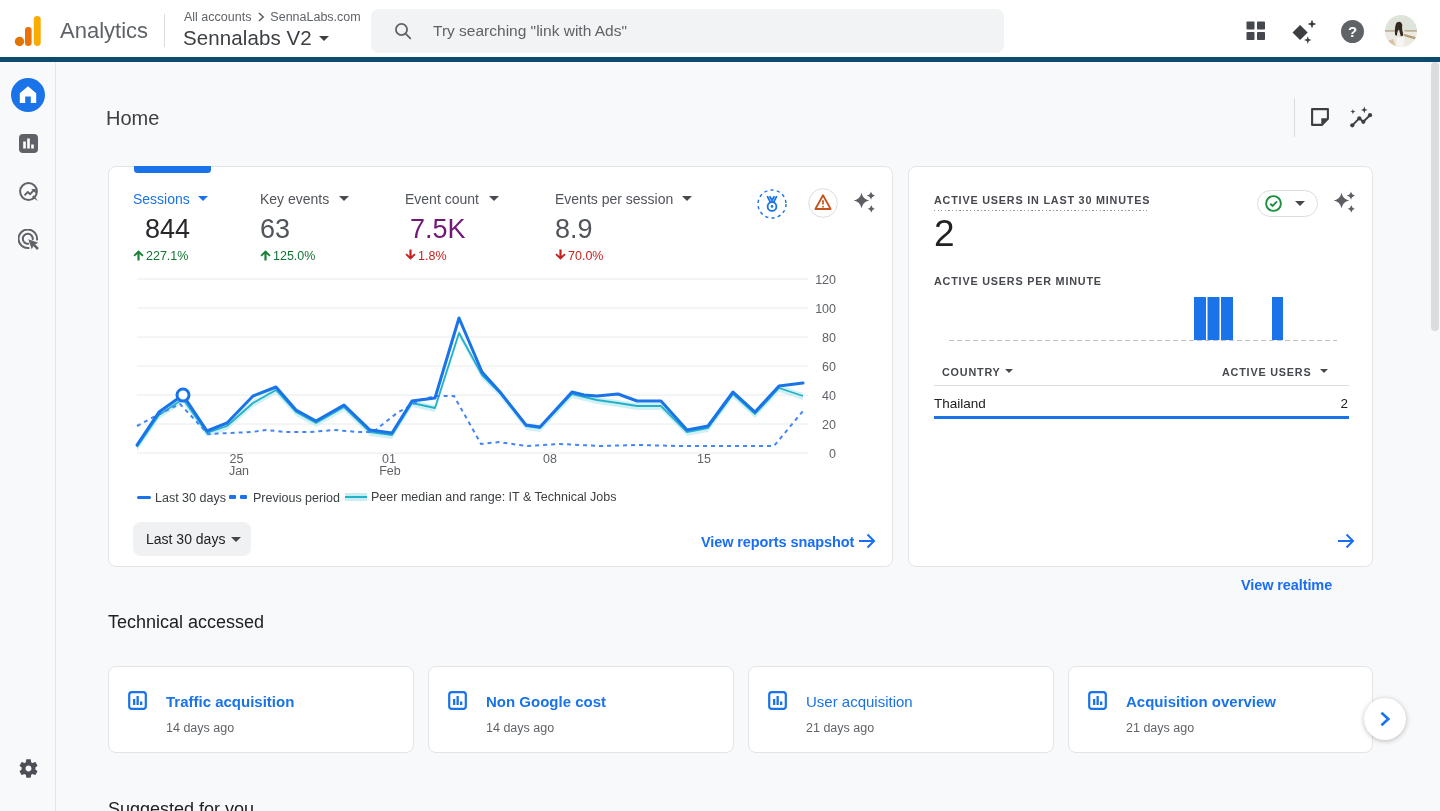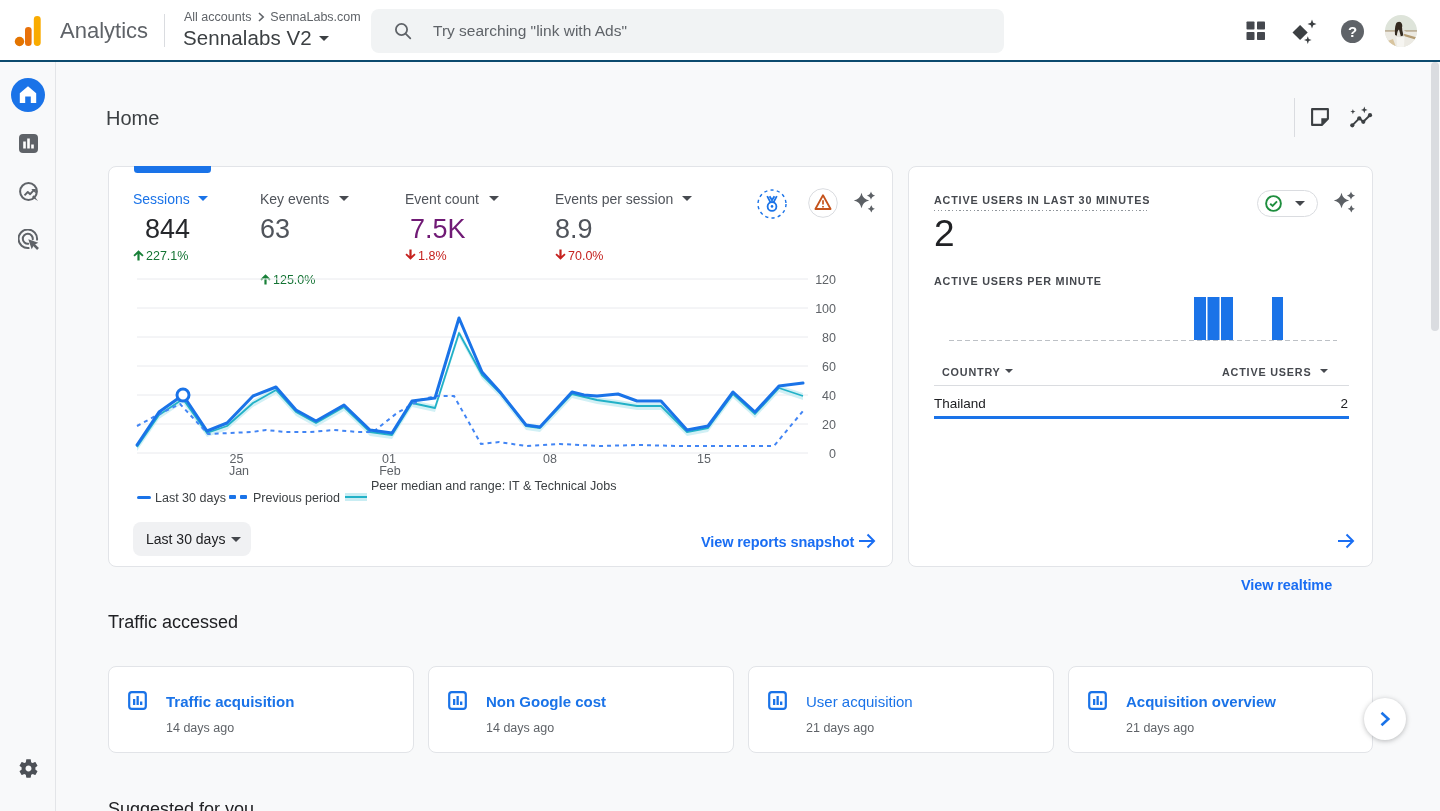--- a/index.html
+++ b/index.html
@@ -1,20 +1,20 @@
 <!DOCTYPE html>
 <html><head>
 <meta charset="utf-8">
 <style>
 * { margin:0; padding:0; box-sizing:border-box; }
 html,body { width:1440px; height:811px; overflow:hidden; background:#fff;
   font-family:"Liberation Sans", sans-serif; }
 .abs { position:absolute; }
 #topbar { position:absolute; left:0; top:0; width:1440px; height:62px; background:#fff;
-  border-bottom:2px solid #0c4a6e; z-index:5; }
+  border-bottom:5px solid #0c4a6e; z-index:5; }
 #main { position:absolute; left:0; top:62px; width:1440px; height:749px; background:#f8f9fa; }
 #sideborder { position:absolute; left:55px; top:62px; width:1px; height:749px; background:#e3e5e8; }
 .card { position:absolute; background:#fff; border:1px solid #e2e4e8; border-radius:8px; }
 .gray11 { font-size:10.8px; letter-spacing:.8px; color:#45484e; font-weight:bold; }
 .caret { display:inline-block; width:0; height:0; border-left:5px solid transparent;
   border-right:5px solid transparent; border-top:5px solid #474a50; }
 </style>
 </head>
 <body>
 <div id="main"></div>
@@ -122,21 +122,21 @@
 <div class="abs" style="left:134px;top:166px;width:77px;height:7px;background:#1a73e8;border-radius:0 0 3.5px 3.5px;"></div>
 <div class="abs" style="left:133px;top:191px;font-size:14px;color:#1a73e8;">Sessions</div>
 <div class="abs caret" style="left:198px;top:196px;border-top-color:#1a73e8;"></div>
 <div class="abs" style="left:133px;top:214px;font-size:27px;color:#26282c;margin-left:12px;">844</div>
 <div class="abs" style="left:133px;top:249px;font-size:12.5px;color:#137333;"><svg width="11" height="12" viewBox="0 0 11 12" style="margin-right:2px;vertical-align:-1px;">
       <path d="M4.4 11.6 L4.4 4.9 L1.7 7.6 L0.4 6.3 L5.5 1.2 L10.6 6.3 L9.3 7.6 L6.6 4.9 L6.6 11.6 Z" fill="#188038"></path>
     </svg>227.1%</div>
 <div class="abs" style="left:260px;top:191px;font-size:14px;color:#50545b;">Key events</div>
 <div class="abs caret" style="left:339px;top:196px;"></div>
 <div class="abs" style="left:260px;top:214px;font-size:27px;color:#50545b;">63</div>
-<div class="abs" style="left:260px;top:249px;font-size:12.5px;color:#137333;margin-top:24px;"><svg width="11" height="12" viewBox="0 0 11 12" style="margin-right:2px;vertical-align:-1px;">
+<div class="abs" style="left:260px;top:249px;font-size:12.5px;color:#137333;"><svg width="11" height="12" viewBox="0 0 11 12" style="margin-right:2px;vertical-align:-1px;">
       <path d="M4.4 11.6 L4.4 4.9 L1.7 7.6 L0.4 6.3 L5.5 1.2 L10.6 6.3 L9.3 7.6 L6.6 4.9 L6.6 11.6 Z" fill="#188038"></path>
     </svg>125.0%</div>
 <div class="abs" style="left:405px;top:191px;font-size:14px;color:#50545b;">Event count</div>
 <div class="abs caret" style="left:489px;top:196px;"></div>
 <div class="abs" style="left:386px;top:214px;font-size:27px;color:#701a75;margin-left:24px;">7.5K</div>
 <div class="abs" style="left:405px;top:249px;font-size:12.5px;color:#c5221f;"><svg width="11" height="12" viewBox="0 0 11 12" style="margin-right:2px;vertical-align:-1px;">
       <path d="M4.4 0.4 L4.4 7.1 L1.7 4.4 L0.4 5.7 L5.5 10.8 L10.6 5.7 L9.3 4.4 L6.6 7.1 L6.6 0.4 Z" fill="#c5221f"></path>
     </svg>1.8%</div>
 <div class="abs" style="left:555px;top:191px;font-size:14px;color:#50545b;">Events per session</div>
 <div class="abs caret" style="left:682px;top:196px;"></div>
@@ -197,21 +197,21 @@
   <circle cx="75" cy="129" r="6" fill="#fff" stroke="#1a73e8" stroke-width="3"></circle>
 </svg>
 
 <div class="abs" style="left:137px;top:495.5px;width:14px;height:3px;background:#1a73e8;border-radius:2px;"></div>
 <div class="abs" style="left:155px;top:490.5px;font-size:12.5px;color:#3c4043;">Last 30 days</div>
 <div class="abs" style="left:229px;top:495px;width:7px;height:4px;background:#1a73e8;border-radius:1px;"></div>
 <div class="abs" style="left:239.5px;top:495px;width:7px;height:4px;background:#1a73e8;border-radius:1px;"></div>
 <div class="abs" style="left:253px;top:490.5px;font-size:12.5px;color:#3c4043;">Previous period</div>
 <div class="abs" style="left:345px;top:493px;width:22px;height:8px;background:#c9edf3;"></div>
 <div class="abs" style="left:345px;top:496px;width:22px;height:2.4px;background:#22b1c7;"></div>
-<div class="abs" style="left:371px;top:479px;font-size:12.5px;color:#3c4043;">Peer median and range: IT &amp; Technical Jobs</div>
+<div class="abs" style="left:371px;top:490px;font-size:12.5px;color:#3c4043;">Peer median and range: IT &amp; Technical Jobs</div>
 
 <div class="abs" style="left:133px;top:522px;width:118px;height:34px;background:#f0f1f3;border-radius:8px;"></div>
 <div class="abs" style="left:146px;top:531px;font-size:14px;color:#202124;">Last 30 days</div>
 <div class="abs caret" style="left:231px;top:537px;border-top-color:#44474c;"></div>
 <div class="abs" style="left:701px;top:534px;font-size:14.5px;font-weight:bold;letter-spacing:-0.1px;color:#1a6ef3;">View reports snapshot</div>
 <svg class="abs" style="left:858px;top:533px;" width="18" height="16" viewBox="0 0 18 16">
   <path d="M1 8 L16 8 M9.5 1.5 L16 8 L9.5 14.5" fill="none" stroke="#1a6ef3" stroke-width="2"></path>
 </svg>
 
 <div class="card" style="left:908px;top:166px;width:465px;height:401px;"></div>
@@ -243,21 +243,21 @@
 <div class="abs caret" style="left:1320px;top:369px;border-left-width:4.5px;border-right-width:4.5px;border-top-width:4.5px;"></div>
 <div class="abs" style="left:934px;top:385px;width:415px;height:1px;background:#dadce0;"></div>
 <div class="abs" style="left:934px;top:396px;font-size:13.5px;color:#202124;">Thailand</div>
 <div class="abs" style="left:1300px;top:396px;width:48px;font-size:13.5px;color:#202124;text-align:right;">2</div>
 <div class="abs" style="left:934px;top:416px;width:415px;height:2.6px;background:#1a73e8;"></div>
 <div class="abs" style="left:1241px;top:534px;font-size:14.5px;font-weight:bold;letter-spacing:-0.1px;color:#1a6ef3;margin-top:43px;">View realtime</div>
 <svg class="abs" style="left:1337px;top:533px;" width="18" height="16" viewBox="0 0 18 16">
   <path d="M1 8 L16 8 M9.5 1.5 L16 8 L9.5 14.5" fill="none" stroke="#1a6ef3" stroke-width="2"></path>
 </svg>
 
-<div class="abs" style="left:108px;top:612px;font-size:18px;color:#202124;">Traffic accessed</div>
+<div class="abs" style="left:108px;top:612px;font-size:18px;color:#202124;">Technical accessed</div>
 <div class="card" style="left:108px;top:666px;width:306px;height:87px;"></div>
 <div class="card" style="left:428px;top:666px;width:306px;height:87px;"></div>
 <div class="card" style="left:748px;top:666px;width:306px;height:87px;"></div>
 <div class="card" style="left:1068px;top:666px;width:305px;height:87px;"></div>
 
 <svg class="abs reporticon" style="left:128px;top:691px;" width="19" height="19" viewBox="0 0 19 19">
   <rect x="1.2" y="1.2" width="16.6" height="16.6" rx="2.6" fill="none" stroke="#1a73e8" stroke-width="2.2"></rect>
   <rect x="5" y="8" width="2.3" height="6" fill="#1a73e8"></rect>
   <rect x="8.5" y="5" width="2.3" height="9" fill="#1a73e8"></rect>
   <rect x="12" y="10.5" width="2.3" height="3.5" fill="#1a73e8"></rect>

